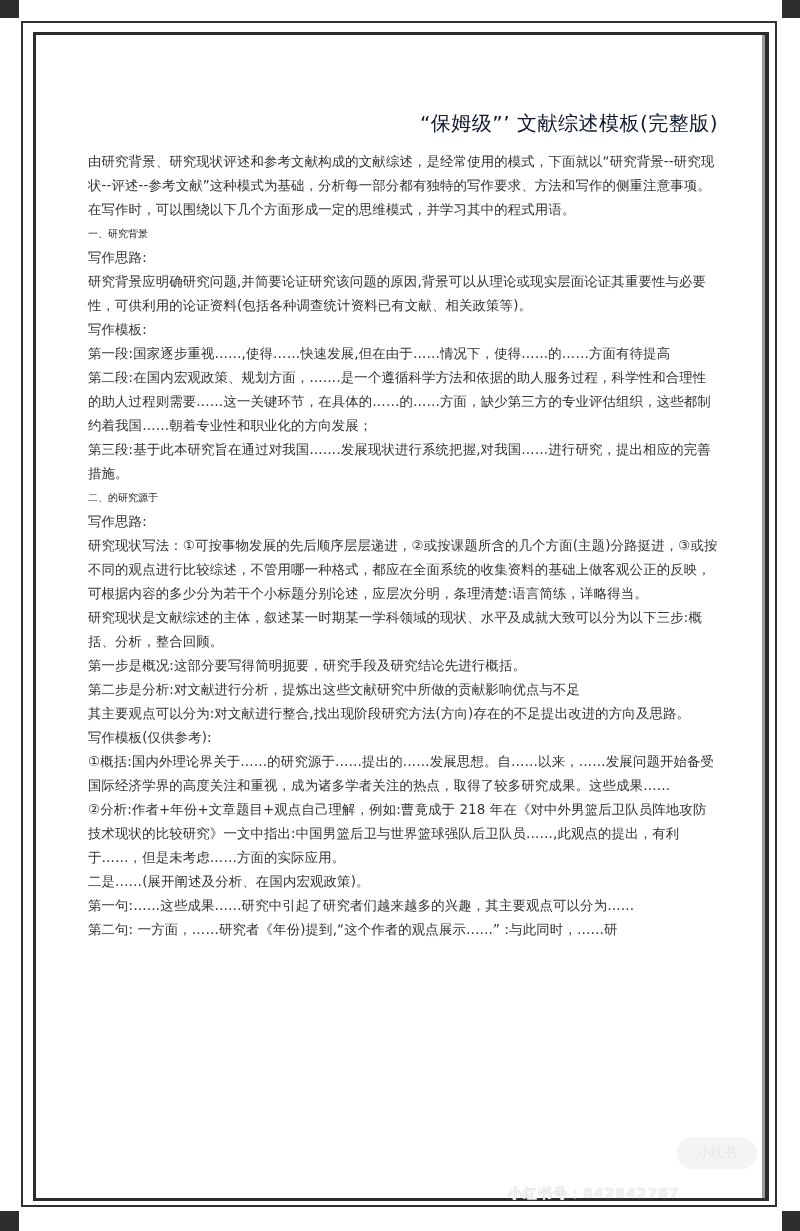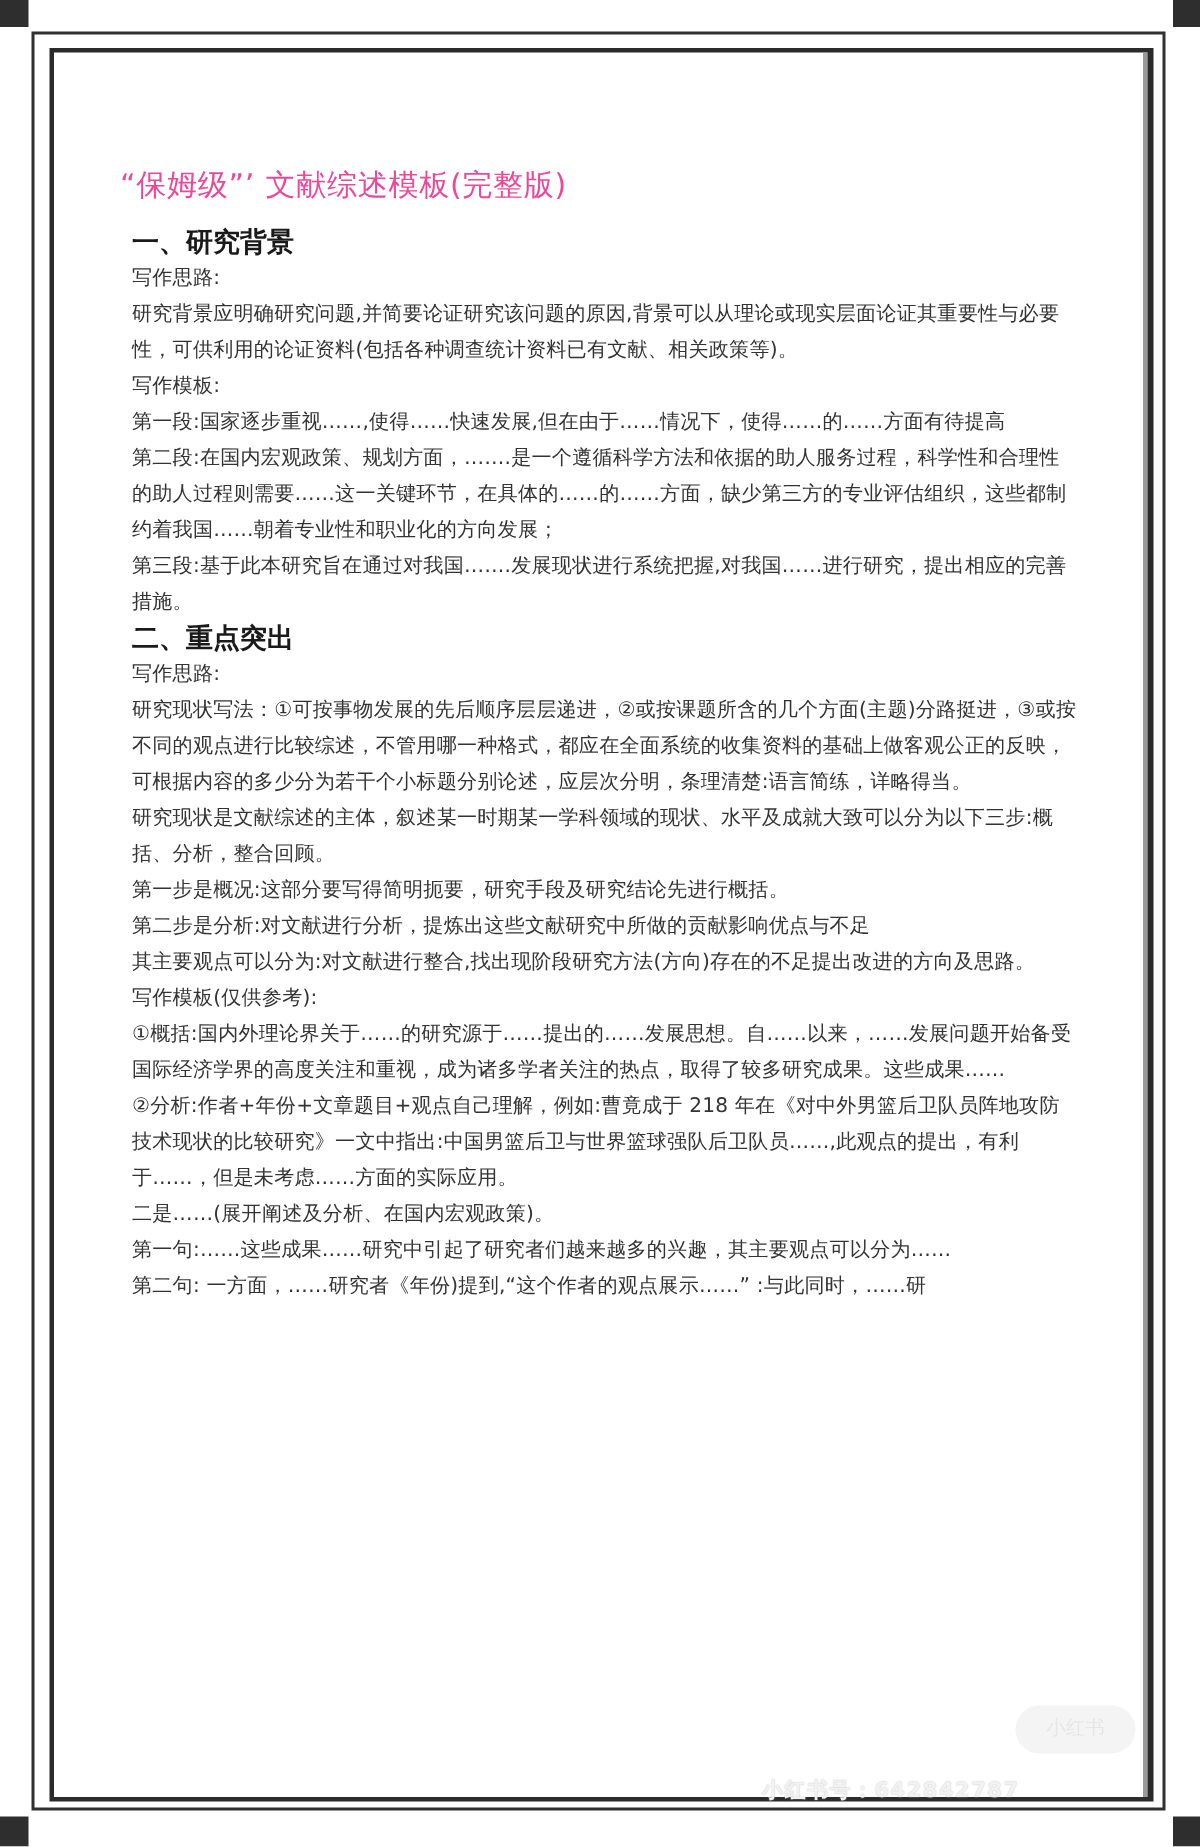--- a/index.html
+++ b/index.html
@@ -9,55 +9,56 @@
   .c-tl { left:0; top:0; width:19px; height:18px; }
   .c-tr { right:0; top:0; width:18px; height:18px; }
   .c-bl { left:0; bottom:0; width:19px; height:20px; }
   .c-br { right:0; bottom:0; width:18px; height:20px; }
   .outer-frame { position:absolute; left:21px; top:21px; width:756px; height:1186px;
                  border:2px solid #303030; box-sizing:border-box; }
   .inner-frame { position:absolute; left:33px; top:32px; width:736px; height:1169px;
                  border:3px solid #2b2b2b; border-right:4px solid #2b2b2b; box-sizing:border-box;
                  box-shadow: inset -3px 0 0 #9a9a9a; background:#fff; }
   .doc { position:absolute; left:88px; top:108px; width:630px; }
-  .title { text-align:left; font-size:20px; color:#ec4899; margin:0 0 12px -8px; letter-spacing:0.5px;
+  .title { text-align:right; font-size:20px; color:#0f172a; margin:0 0 12px -8px; letter-spacing:0.5px;
            font-weight:normal; height:30px; line-height:30px; }
   .p { font-size:13.4px; line-height:24px; margin:0; color:#333; letter-spacing:0.15px; }
-  .h { font-size:18px; line-height:24px; margin:0; font-weight:bold; color:#1a1a1a; }
+  .h { font-size:10px; line-height:24px; margin:0; font-weight:normal; color:#1a1a1a; }
   .watermark-bubble { position:absolute; left:677px; top:1137px; width:80px; height:32px; border-radius:16px;
                       background:#f4f4f4; color:#e6e6e6; font-size:13px; text-align:center; line-height:32px; }
   .watermark-text { position:absolute; left:508px; top:1185px; font-size:14px; font-weight:bold; color:#f2f2f2;
                     text-shadow:0 0 1px #bbb; letter-spacing:1px; white-space:nowrap; }
 </style>
 </head>
 <body>
 
 <div class="corner c-tl"></div>
 <div class="corner c-tr"></div>
 <div class="corner c-bl"></div>
 <div class="corner c-br"></div>
 
 <div class="outer-frame"></div>
 <div class="inner-frame"></div>
 
 <div class="doc">
   <h1 class="title">“保姆级”’ 文献综述模板(完整版)</h1>
+  <p class="p">由研究背景、研究现状评述和参考文献构成的文献综述，是经常使用的模式，下面就以“研究背景--研究现状--评述--参考文献”这种模式为基础，分析每一部分都有独特的写作要求、方法和写作的侧重注意事项。在写作时，可以围绕以下几个方面形成一定的思维模式，并学习其中的程式用语。</p>
 
   <div>
     <p class="h">一、研究背景</p>
     <p class="p">写作思路:</p>
     <p class="p">研究背景应明确研究问题,并简要论证研究该问题的原因,背景可以从理论或现实层面论证其重要性与必要性，可供利用的论证资料(包括各种调查统计资料已有文献、相关政策等)。</p>
     <p class="p">写作模板:</p>
     <p class="p">第一段:国家逐步重视……,使得……快速发展,但在由于……情况下，使得……的……方面有待提高</p>
     <p class="p">第二段:在国内宏观政策、规划方面，…….是一个遵循科学方法和依据的助人服务过程，科学性和合理性的助人过程则需要……这一关键环节，在具体的……的……方面，缺少第三方的专业评估组织，这些都制约着我国……朝着专业性和职业化的方向发展；</p>
     <p class="p">第三段:基于此本研究旨在通过对我国…….发展现状进行系统把握,对我国……进行研究，提出相应的完善措施。</p>
   </div>
 
   <div>
-    <p class="h">二、重点突出</p>
+    <p class="h">二、的研究源于</p>
     <p class="p">写作思路:</p>
     <p class="p">研究现状写法：①可按事物发展的先后顺序层层递进，②或按课题所含的几个方面(主题)分路挺进，③或按不同的观点进行比较综述，不管用哪一种格式，都应在全面系统的收集资料的基础上做客观公正的反映，可根据内容的多少分为若干个小标题分别论述，应层次分明，条理清楚:语言简练，详略得当。</p>
     <p class="p">研究现状是文献综述的主体，叙述某一时期某一学科领域的现状、水平及成就大致可以分为以下三步:概括、分析，整合回顾。</p>
     <p class="p">第一步是概况:这部分要写得简明扼要，研究手段及研究结论先进行概括。</p>
     <p class="p">第二步是分析:对文献进行分析，提炼出这些文献研究中所做的贡献影响优点与不足</p>
     <p class="p">其主要观点可以分为:对文献进行整合,找出现阶段研究方法(方向)存在的不足提出改进的方向及思路。</p>
     <p class="p">写作模板(仅供参考):</p>
     <p class="p">①概括:国内外理论界关于……的研究源于……提出的……发展思想。自……以来，……发展问题开始备受国际经济学界的高度关注和重视，成为诸多学者关注的热点，取得了较多研究成果。这些成果……</p>
     <p class="p">②分析:作者+年份+文章题目+观点自己理解，例如:曹竟成于 218 年在《对中外男篮后卫队员阵地攻防技术现状的比较研究》一文中指出:中国男篮后卫与世界篮球强队后卫队员……,此观点的提出，有利于……，但是未考虑……方面的实际应用。</p>
     <p class="p">二是……(展开阐述及分析、在国内宏观政策)。</p>

